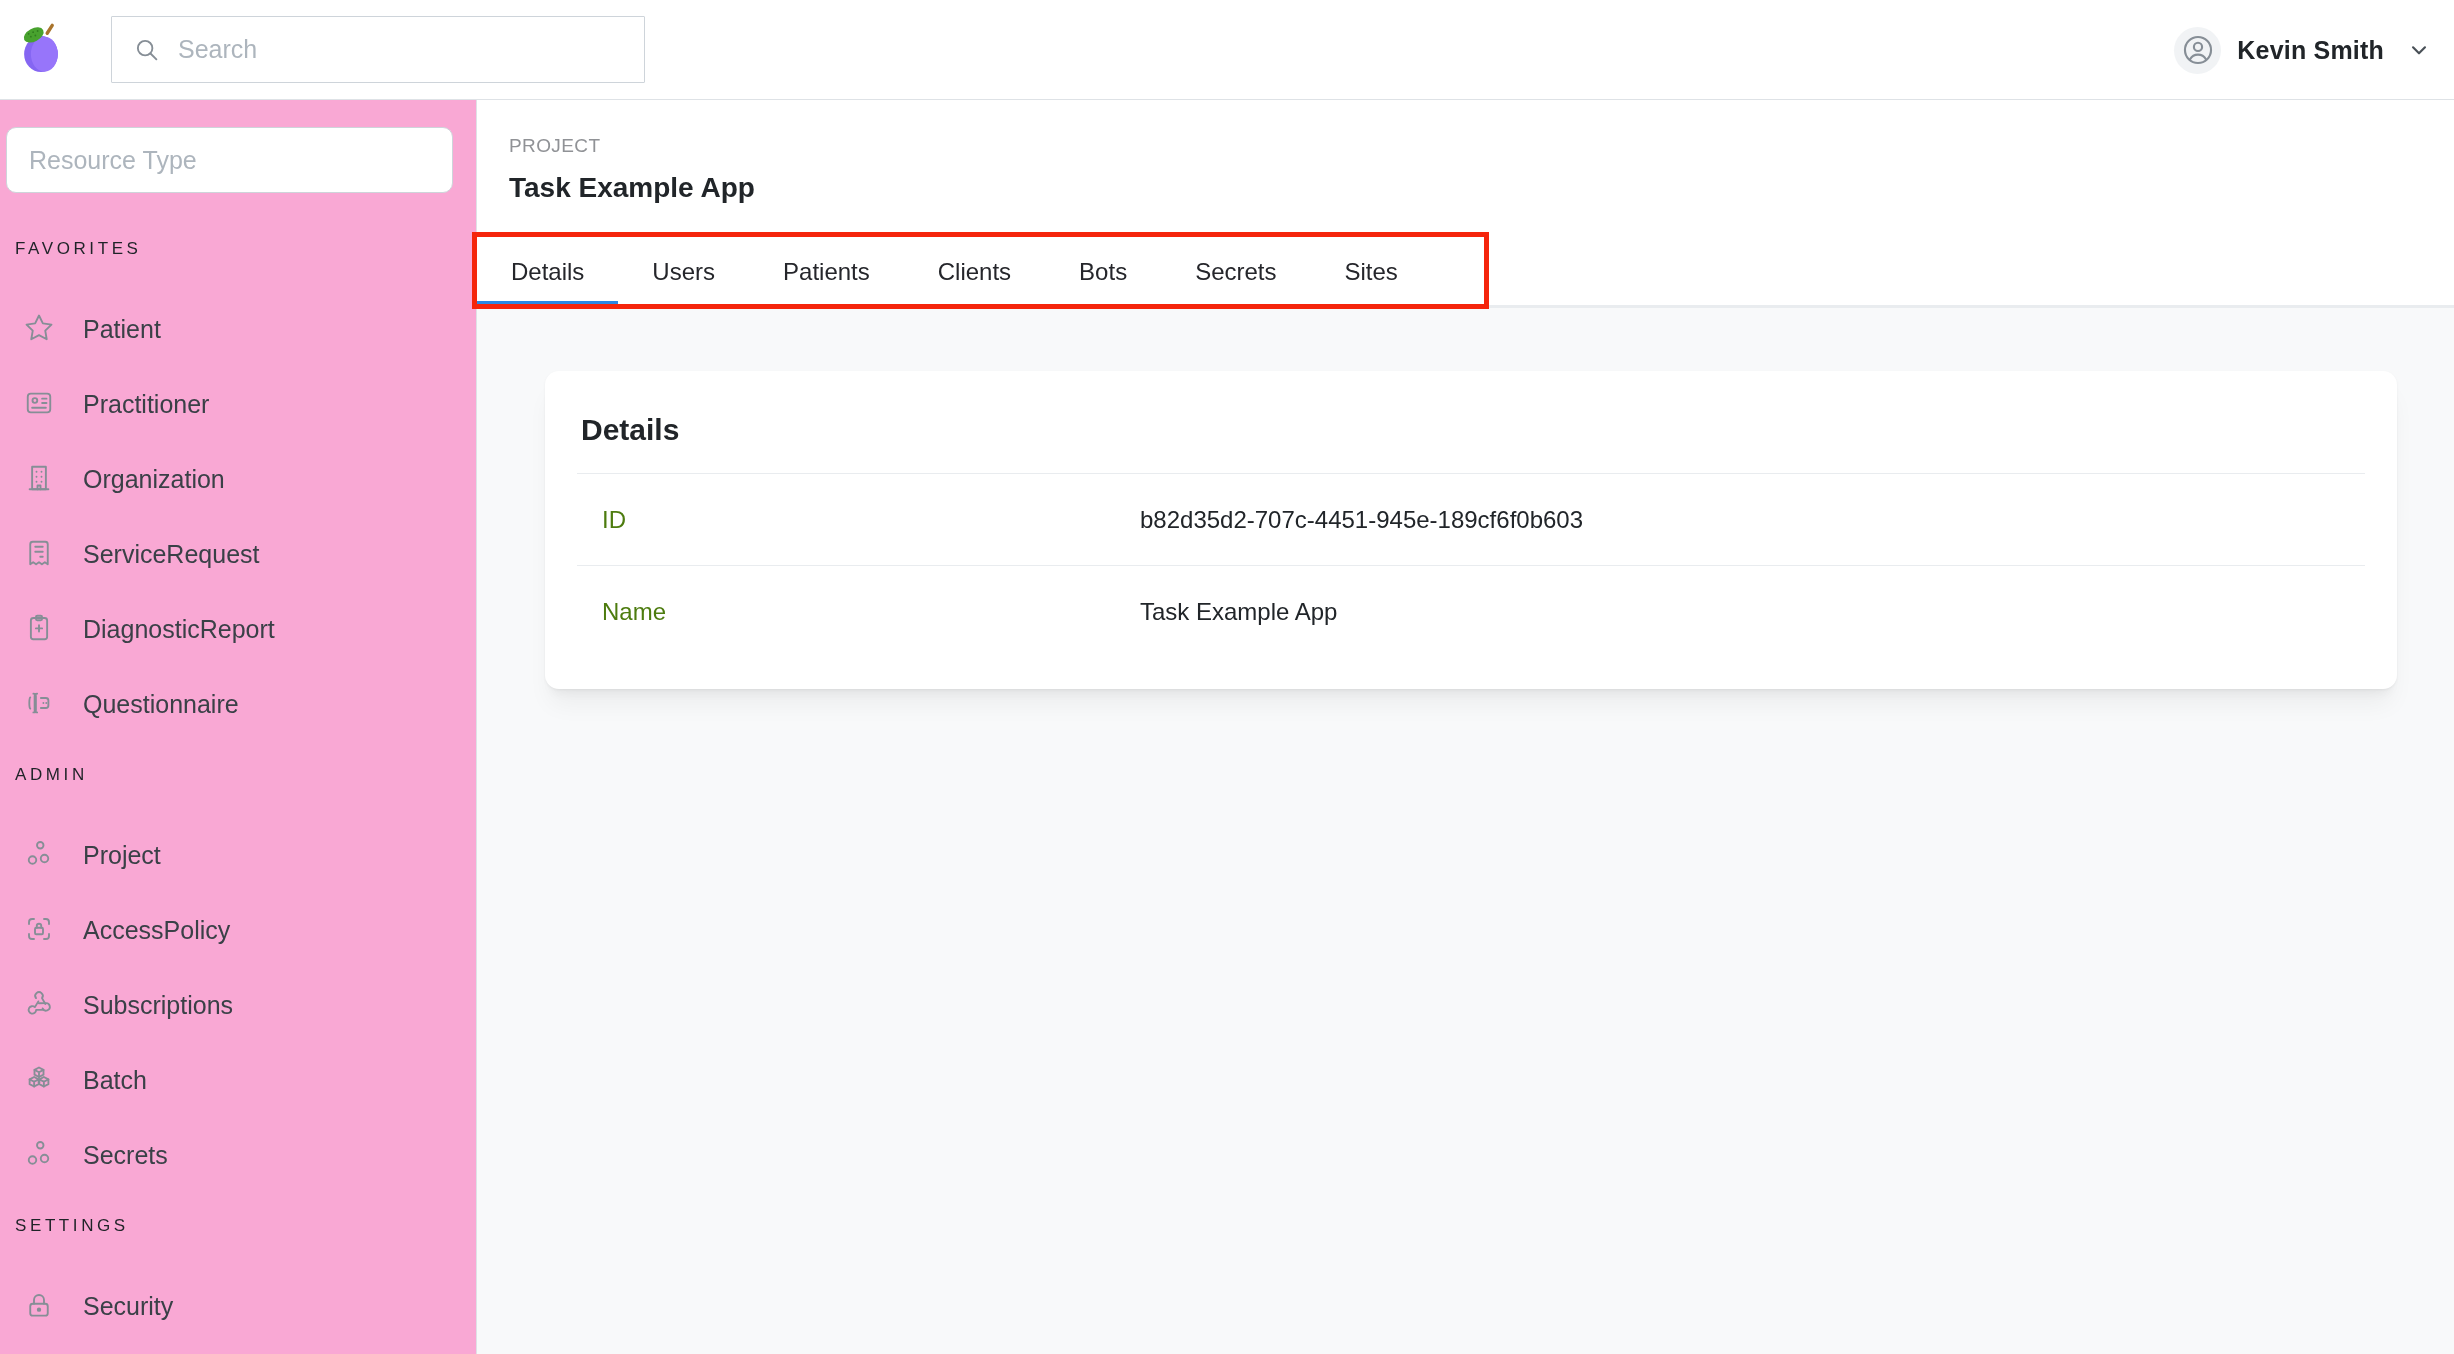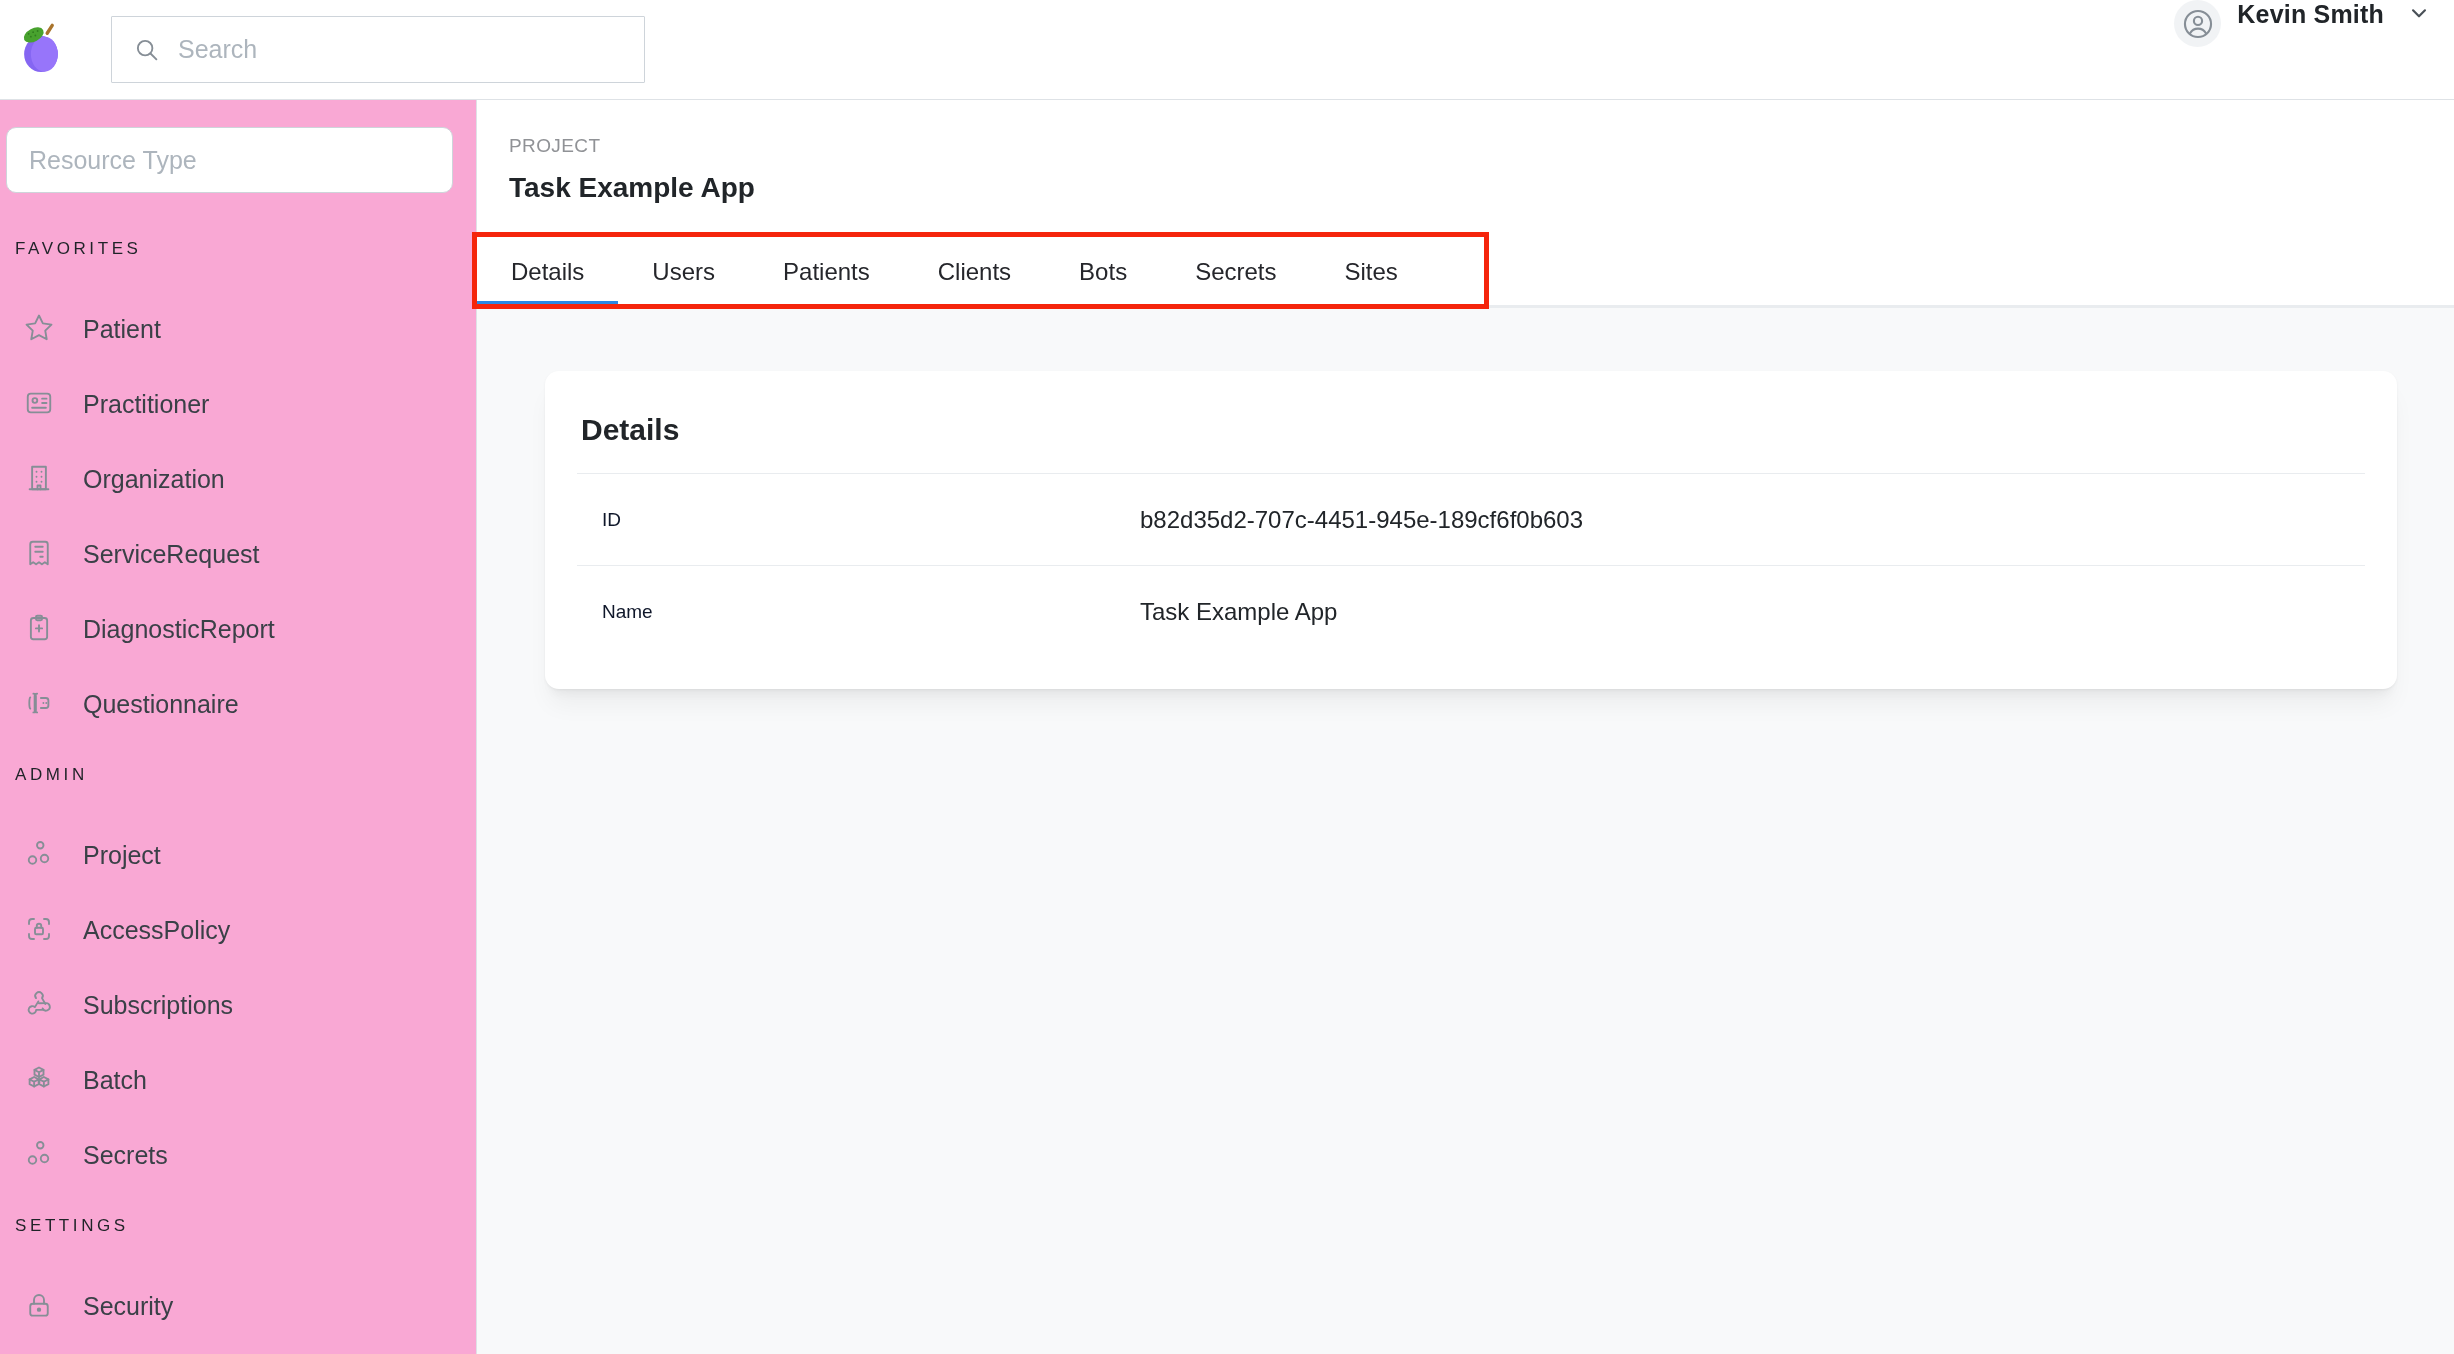--- a/index.html
+++ b/index.html
@@ -16,21 +16,21 @@
                 border-bottom:1px solid #dee2e6; }
   .logo { position:absolute; left:14px; top:21px; width:54px; height:56px; cursor:pointer; }
   .search-box { position:absolute; left:111px; top:16px; width:534px; height:67px;
                 border:1px solid #ced4da; border-radius:1px; background:#fff;
                 display:flex; align-items:center; padding:0 20px; gap:16px; }
   .search-box svg { flex:0 0 auto; }
   .search-box input { border:none; outline:none; flex:1; font-size:25px;
                       font-family:inherit; color:#343a40; background:transparent; }
   .search-box input::placeholder { color:#adb5bd; }
   .user-menu { position:absolute; right:22px; top:0; height:100px;
-               display:flex; gap:16px; cursor:pointer; }
+               display:flex; align-items:center; gap:16px; cursor:pointer; }
   .avatar { width:47px; height:47px; border-radius:50%; background:#f1f3f5;
             display:flex; align-items:center; justify-content:center; }
   .user-name { font-size:25px; font-weight:700; color:#212529; letter-spacing:.2px; }
   .user-menu .chev { margin-left:6px; }
 
   
   .sidebar { grid-row:2; grid-column:1; background:#f9a8d4;
              border-right:1px solid #dee2e6; padding-top:27px; overflow:hidden; }
   .resource-input { display:block; margin-left:6px; width:447px; height:66px;
                     border:1px solid #ced4da; border-radius:10px; font-size:25px;
@@ -62,21 +62,21 @@
                 border:5px solid #f5250c; z-index:5; pointer-events:none; }
 
   .content { flex:1; background:#f8f9fa; padding:63px 0 0 68px; }
   .card { width:1852px; background:#fff; border-radius:14px; padding:32px;
           box-shadow:0 1px 3px rgba(0,0,0,.05), 0 20px 25px -5px rgba(0,0,0,.05),
                      0 10px 10px -5px rgba(0,0,0,.04); }
   .card-title { font-size:30px; font-weight:700; color:#212529;
                 margin:10px 0 26px 4px; }
   .detail-row { display:grid; grid-template-columns:563px 1fr; align-items:center;
                 height:92px; border-top:1px solid #e9ecef; }
-  .detail-label { padding-left:25px; font-size:19px; color:#0f172a; }
+  .detail-label { padding-left:25px; font-size:24px; color:#4d7c0f; }
   .detail-value { font-size:24px; color:#212529; }
 
   svg.icn { stroke:#868e96; fill:none; stroke-width:1.5;
             stroke-linecap:round; stroke-linejoin:round; }
   svg.icn-dark { stroke:#495057; fill:none; stroke-width:2;
                  stroke-linecap:round; stroke-linejoin:round; }
 </style>
 </head>
 <body>
 

